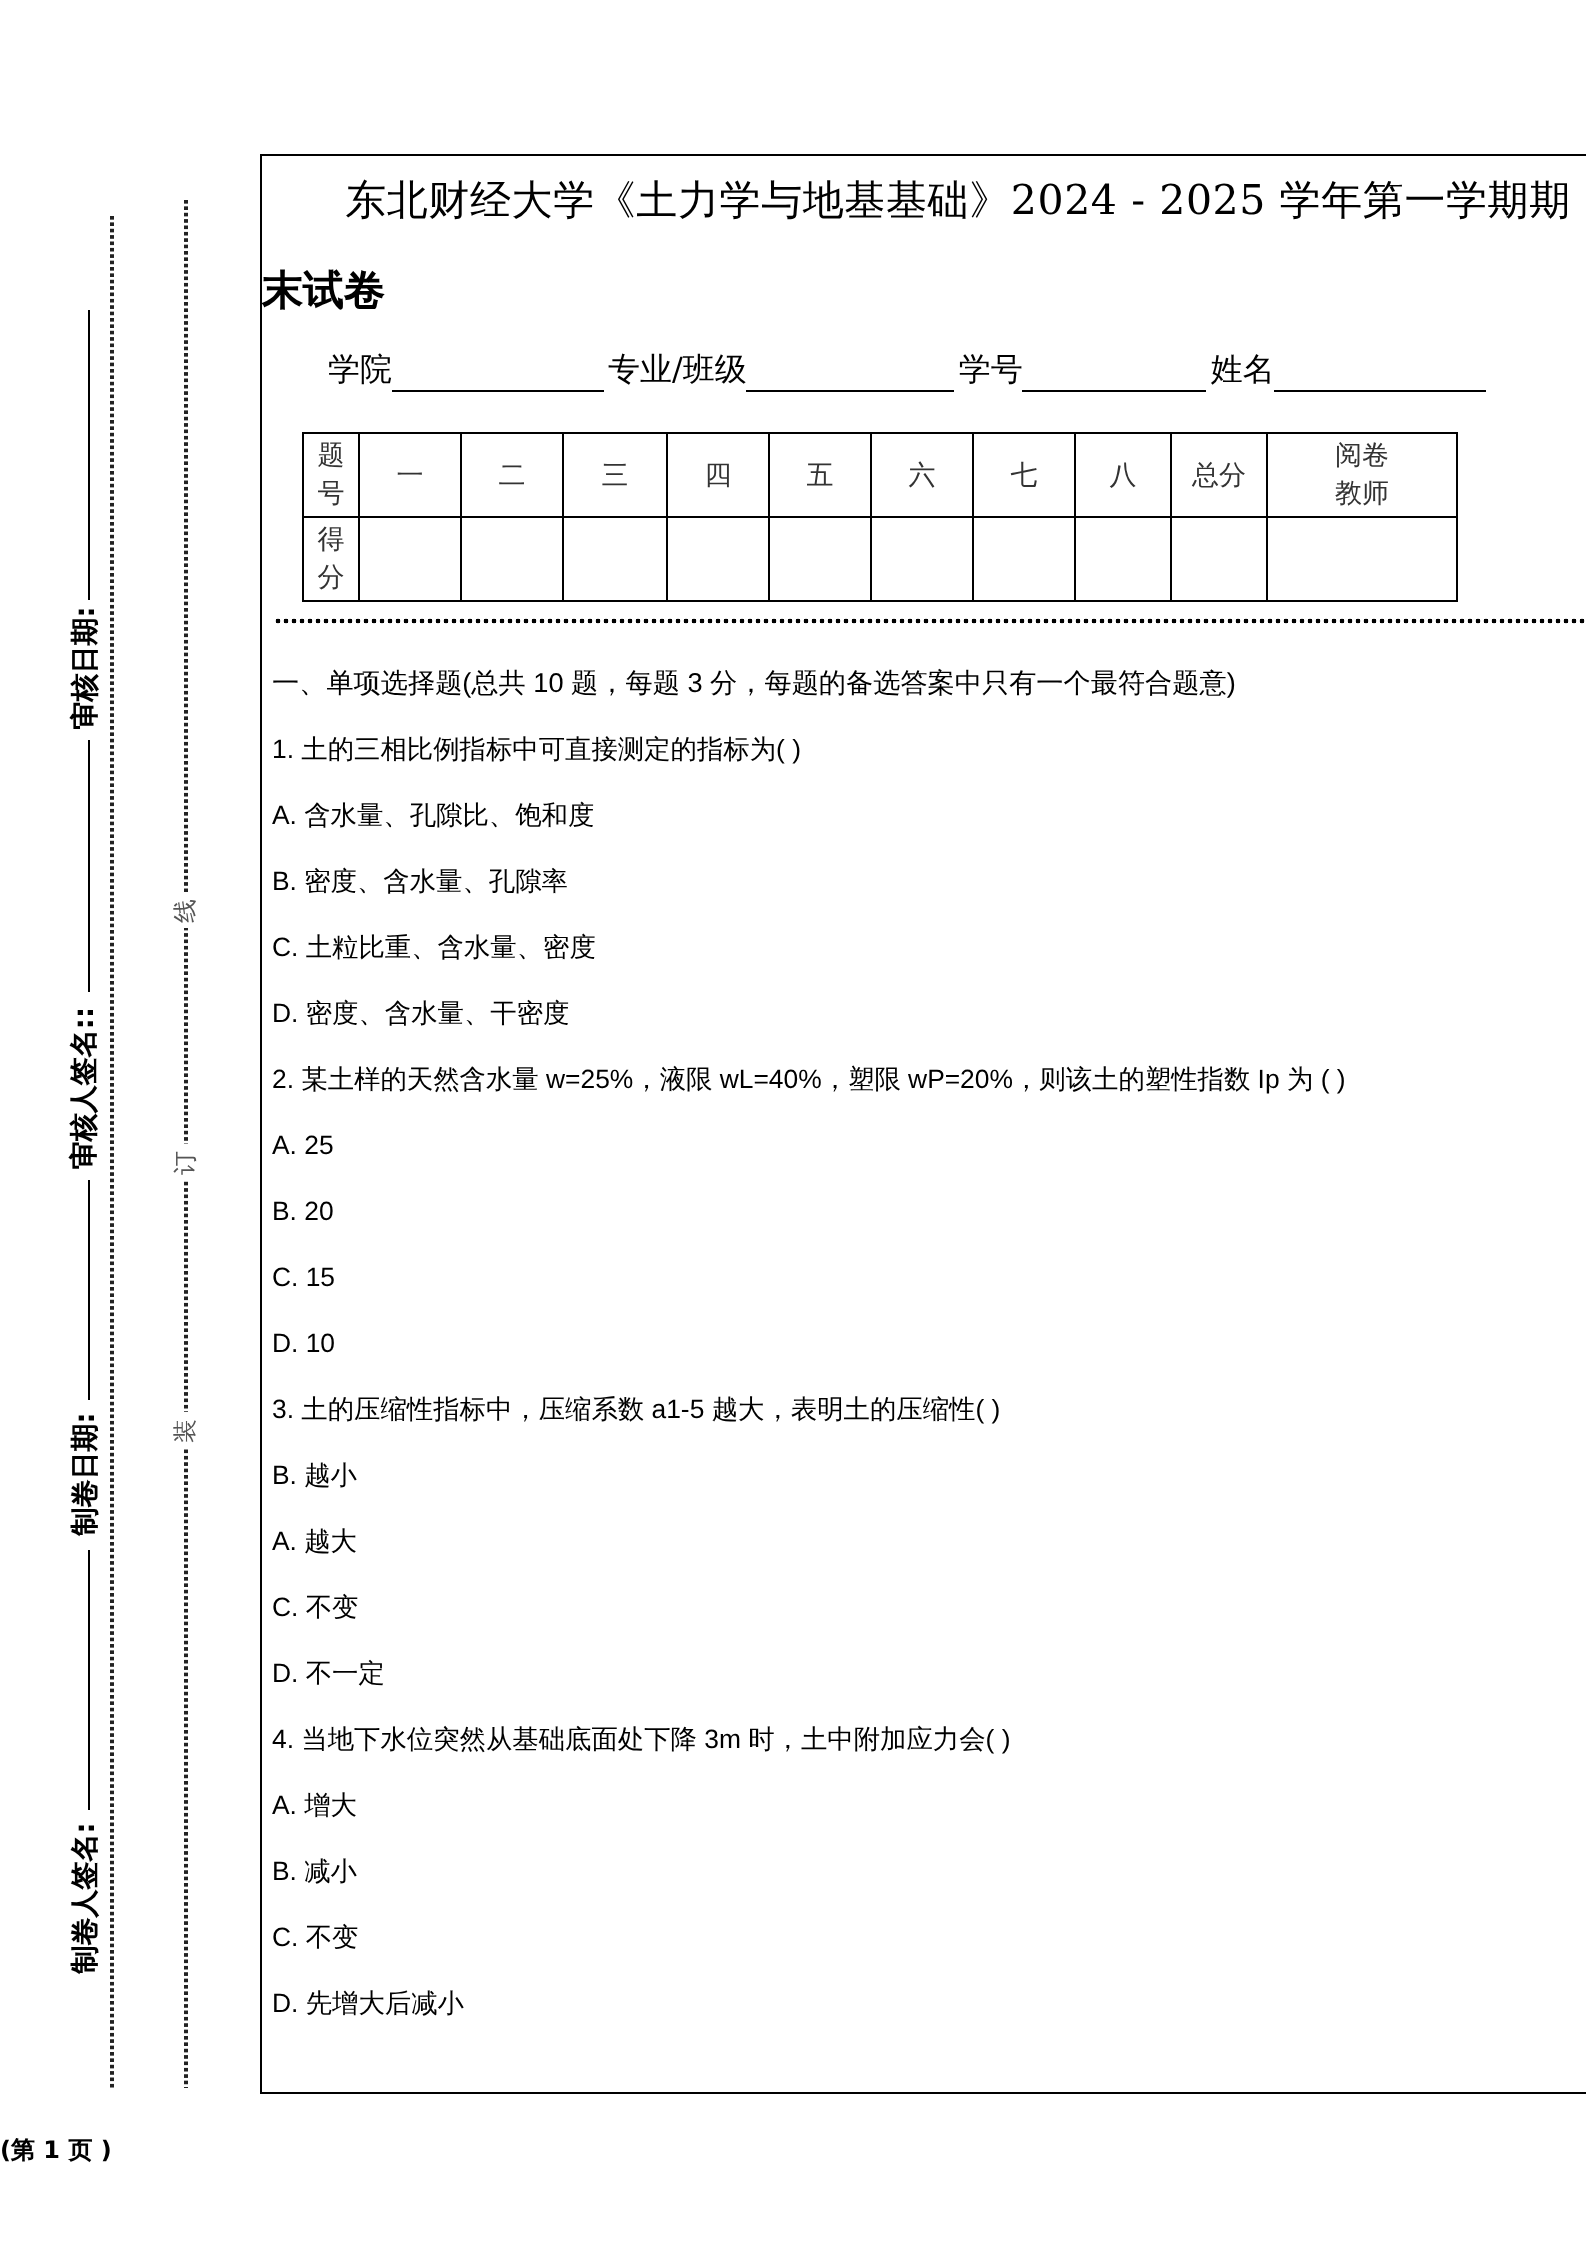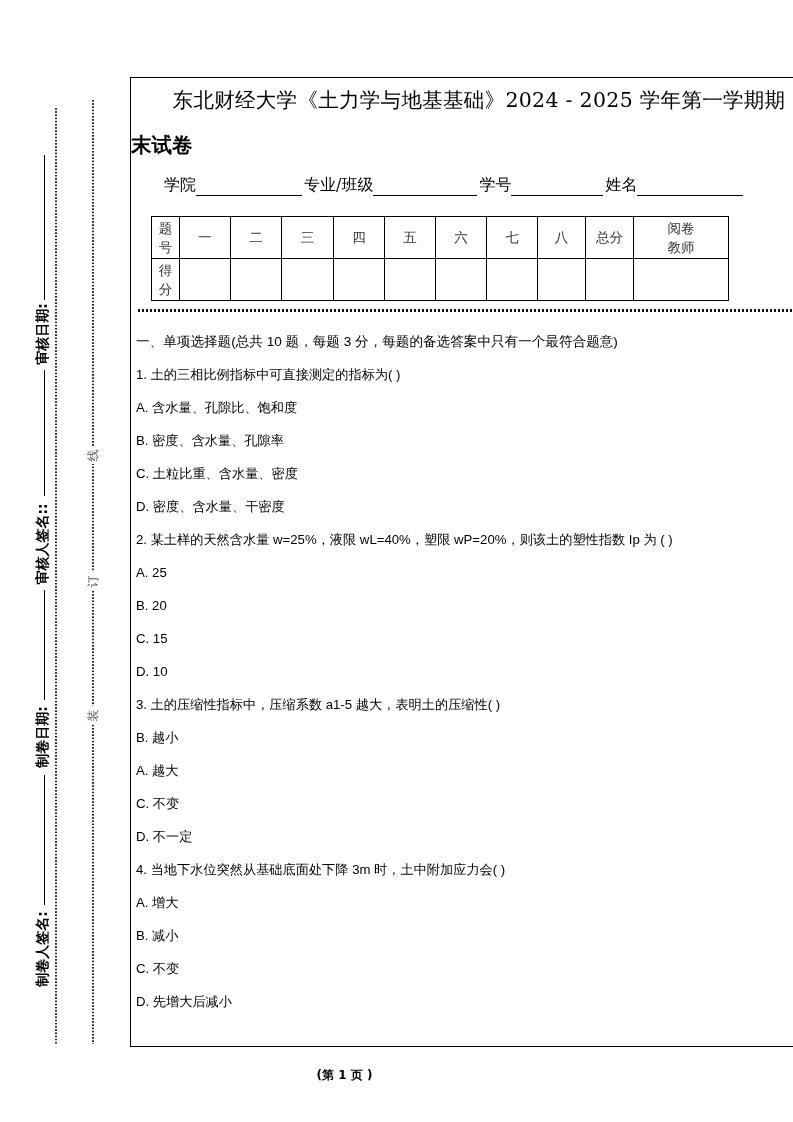--- a/index.html
+++ b/index.html
@@ -40,21 +40,21 @@
   .dot-sep { position: absolute; left: 6px; right: 6px; top: 231px; height: 3px;
              background-image: radial-gradient(circle, #000 1.1px, transparent 1.3px);
              background-size: 4px 3px; background-repeat: repeat-x; }
 
   .content { position: absolute; left: 5px; right: 4px; top: 254px;
              font-family: Liberation Sans, sans-serif; font-size: 13.2px; }
   .line { height: 33px; line-height: 20px; white-space: nowrap; }
   .line.section { font-size: 13.6px; }
   .line.wrap { white-space: normal; height: auto; line-height: 20px; margin-bottom: 13px; text-align: justify; }
 
-  .footer { position: absolute; top: 1067px; left: 0; width: 689px; text-align: center;
+  .footer { position: absolute; top: 1067px; left: 0; width: 689px; 
             font-size: 12px; font-weight: bold; font-family: "DejaVu Sans", sans-serif; }
 </style>
 </head>
 <body>
 
 <div class="vline-solid" style="top:155px;height:145px;"></div>
 <div class="vline-solid" style="top:370px;height:126px;"></div>
 <div class="vline-solid" style="top:590px;height:110px;"></div>
 <div class="vline-solid" style="top:775px;height:130px;"></div>
 

